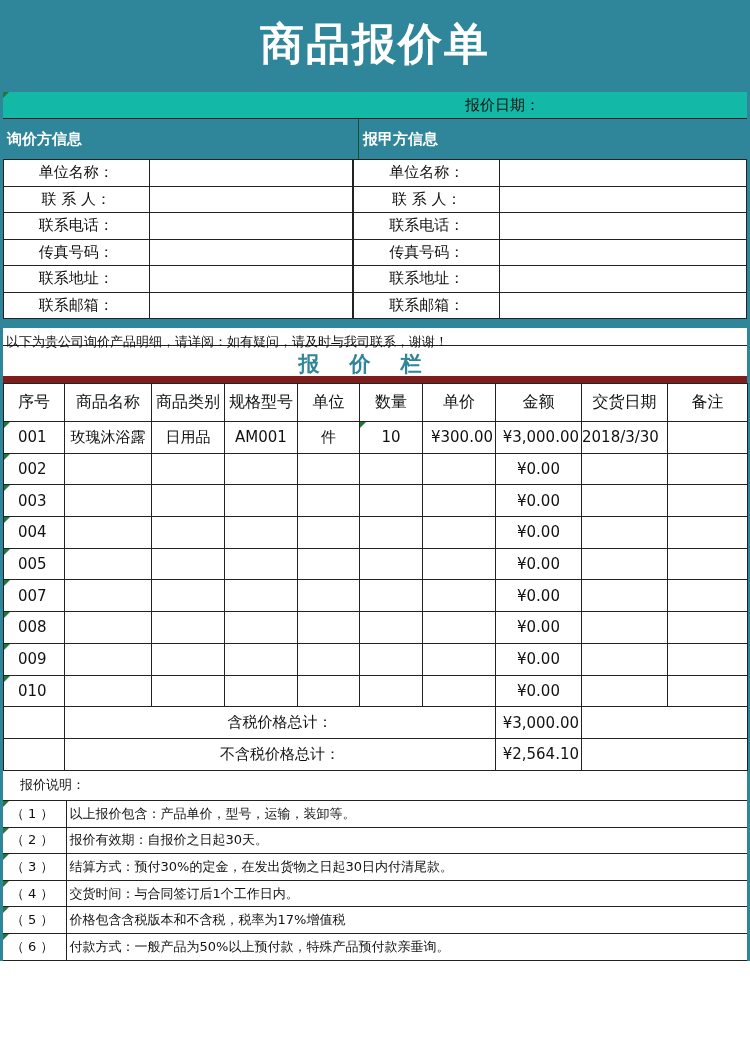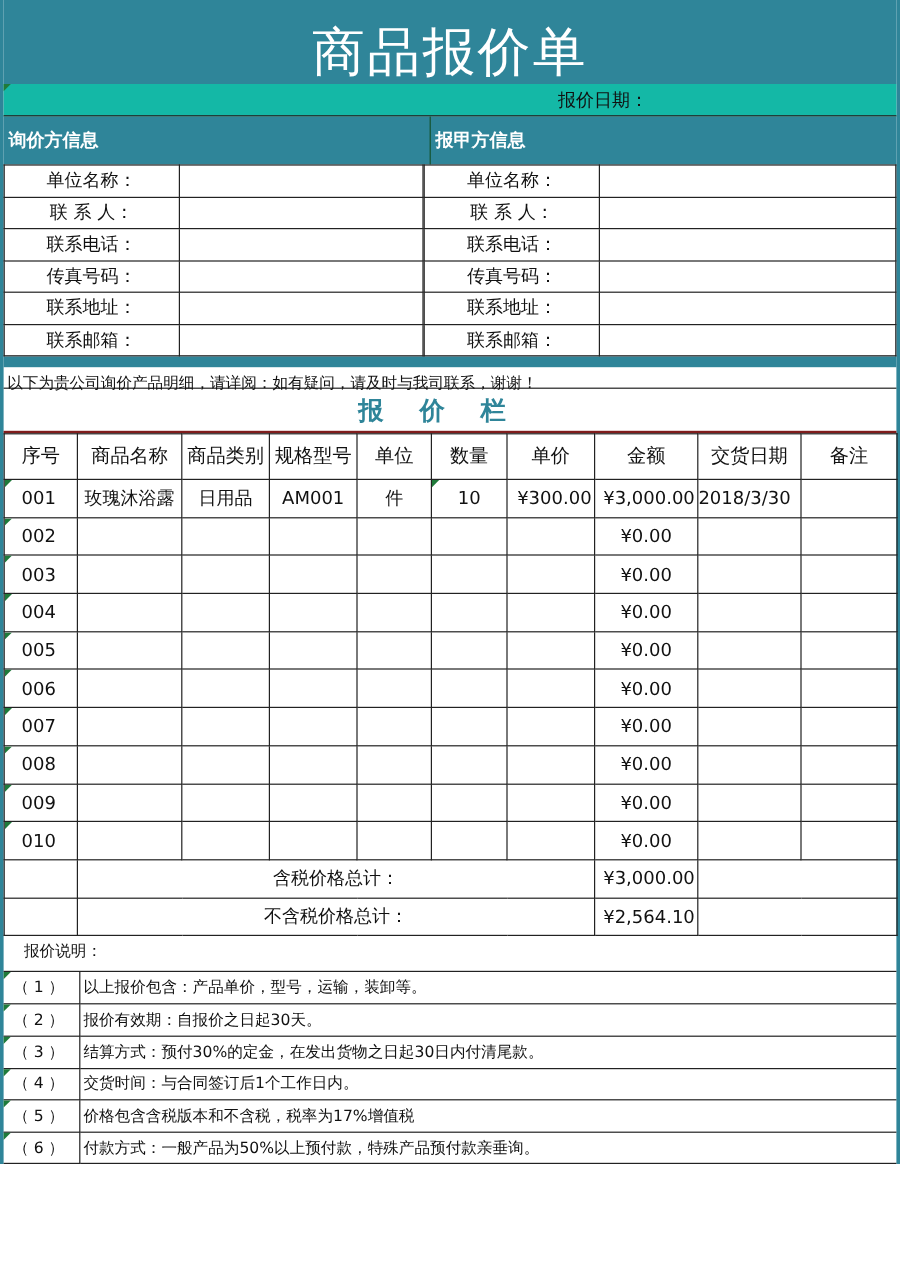--- a/index.html
+++ b/index.html
@@ -1,33 +1,33 @@
 <!DOCTYPE html>
 <html><head>
 <meta charset="utf-8">
 <style>
   * { box-sizing: border-box; margin: 0; padding: 0; }
   body { width: 750px; height: 1058px; background: #ffffff; font-family: "DejaVu Sans", "Liberation Sans", sans-serif; color: #111; position: relative; overflow: hidden; }
   .sheet { position: absolute; left: 0; top: 0; width: 750px; border-left: 3px solid #2f8599; border-right: 3px solid #2f8599; }
-  .title-bar { height: 70px; background: #2f8599; color: #fff; font-size: 44px; font-weight: normal; text-align: center; line-height: 88px; letter-spacing: 2px; }
+  .title-bar { height: 92px; background: #2f8599; color: #fff; font-size: 44px; font-weight: bold; text-align: center; line-height: 88px; letter-spacing: 2px; }
   .date-row { height: 27px; background: #14b8a6; border-bottom: 1px solid #222; position: relative; font-size: 15px; }
   .date-row .lbl { position: absolute; left: 462px; top: 4px; }
   .tri { position: absolute; width: 0; height: 0; border-top: 6px solid #1f7a3a; border-right: 6px solid transparent; left: 0; top: 0; }
   .sec-head { height: 40px; background: #2f8599; display: flex; color: #fff; font-weight: bold; font-size: 15px; }
   .sec-head div { line-height: 40px; padding-left: 4px; }
   .sec-head .l { width: 356px; border-right: 1px solid #14532d; }
   .info { display: flex; }
   .info table { border-collapse: collapse; }
   .info td { height: 26.5px; border: 1px solid #222; font-size: 15px; }
   .info td.k { text-align: center; width: 148px; }
   .info .left td.v { width: 208px; }
   .info .right td.v { width: 252px; }
   .teal-bar { height: 9px; background: #2f8599; }
   .notice { height: 18px; font-size: 13px; line-height: 27px; padding-left: 3px; border-bottom: 1px solid #222; }
-  .sub-title { height: 37px; text-align: center; font-size: 21px; font-weight: bold; color: #2f8599; line-height: 37px; letter-spacing: 30px; border-bottom: 2px solid #7f1d1d; }
+  .sub-title { height: 37px; text-align: center; font-size: 21px; font-weight: bold; color: #2f8599; line-height: 37px; letter-spacing: 30px; border-bottom: 7px solid #7f1d1d; }
   table.items { border-collapse: collapse; width: 744px; table-layout: fixed; }
   table.items td, table.items th { border: 1px solid #222; font-size: 15px; font-weight: normal; text-align: center; position: relative; white-space: nowrap; overflow: hidden; }
   table.items th { height: 38px; font-size: 16px; }
   table.items td { height: 31.7px; }
   table.items td.seq { text-align: left; padding-left: 14px; }
   table.items td.money { text-align: right; padding-right: 2px; }
   table.items td.money0 { text-align: center; }
   table.items td.date { text-align: left; padding-left: 0; }
   table.items td.tot-lbl { text-align: center; }
   .notes-head { height: 30px; font-size: 13px; line-height: 28px; padding-left: 17px; border-bottom: 1px solid #222; }
@@ -197,32 +197,20 @@
           <td></td>
           <td></td>
           <td></td>
           <td></td>
           <td class="money"></td>
           <td class="money0">¥0.00</td>
           <td class="date"></td>
           <td></td>
         </tr>
         <tr>
-          <td class="seq"><span class="tri"></span>006</td>
-          <td></td>
-          <td></td>
-          <td></td>
-          <td></td>
-          <td></td>
-          <td class="money"></td>
-          <td class="money0">¥0.00</td>
-          <td class="date"></td>
-          <td></td>
-        </tr>
-        <tr>
           <td class="seq"><span class="tri"></span>007</td>
           <td></td>
           <td></td>
           <td></td>
           <td></td>
           <td></td>
           <td class="money"></td>
           <td class="money0">¥0.00</td>
           <td class="date"></td>
           <td></td>

